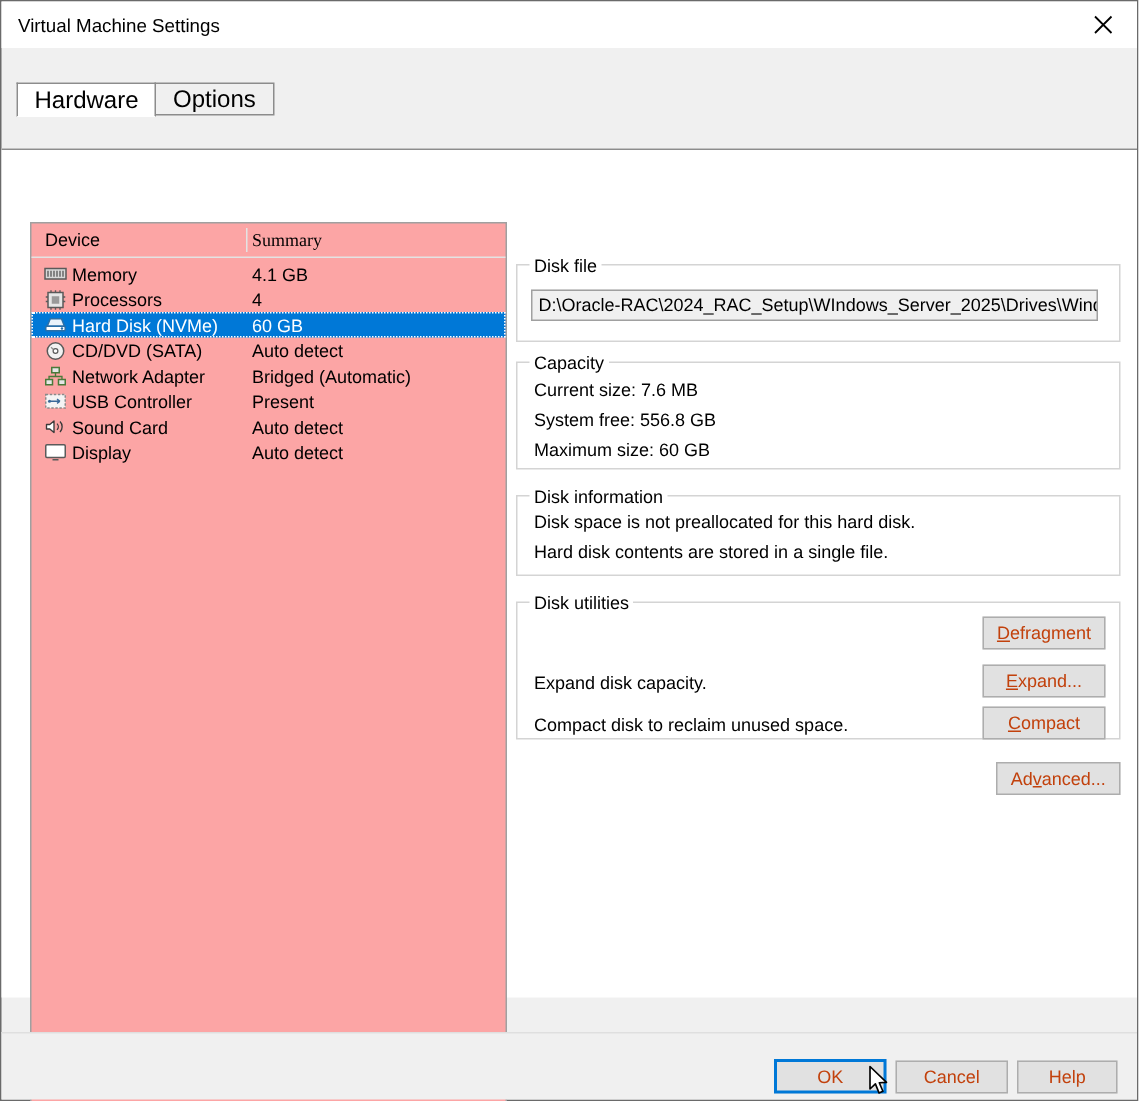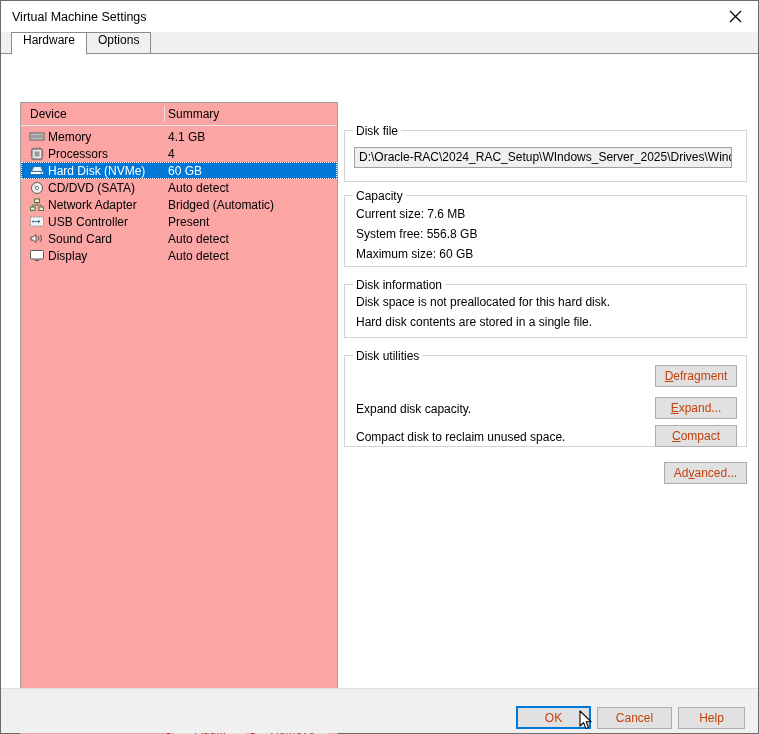--- a/index.html
+++ b/index.html
@@ -10,21 +10,21 @@
     font-size:12px;
     color:#000000;
     overflow:hidden;
     position:relative;
   }
   .window {
     position:absolute; left:0; top:0; width:759px; height:734px;
     box-sizing:border-box;
     border:1px solid #6a6a6a;
     background:#f0f0f0;
-    display:flex; flex-direction:column;
+    display:flex; flex-direction:column;gap:23px;
   }
   
   .titlebar {
     height:31px; background:#ffffff;
     display:flex; align-items:center;
     flex:0 0 auto;
     position:relative;
   }
   .title-text {
     margin-left:11px; font-size:12.5px; color:#000;
@@ -37,22 +37,22 @@
   .close-btn svg { display:block; }
   
   .tabstrip {
     position:relative; height:22px; margin-left:10px;
     display:flex; align-items:flex-end;
     flex:0 0 auto;
   }
   .tab {
     box-sizing:border-box;
     height:22px; padding:0 11px;
-    display:flex; align-items:flex-start;
-    font-size:12px;
+    display:flex; align-items:flex-end;
+    font-size:16px;
     border:1px solid #8c8c8c;
     background:#f0f0f0;
     margin-right:-1px;
     position:relative;
   }
   .tab.active {
     background:#ffffff;
     border-bottom:1px solid #ffffff;
     z-index:3;
     height:23px;
@@ -78,21 +78,21 @@
     box-sizing:border-box;
     border:1px solid #a0a0a0;
     background:#fca5a5;
   }
   .dl-header {
     height:22px; display:flex; align-items:center;
     border-bottom:1px solid #e3e3e3;
     position:relative;
   }
   .dl-header .col-device { padding-left:9px; width:143px; box-sizing:border-box; }
-  .dl-header .col-summary { padding-left:4px; }
+  .dl-header .col-summary { padding-left:4px;font-family:Liberation Serif, serif; }
   .dl-header:after {
     content:""; position:absolute; left:143px; top:3px; bottom:3px;
     width:1px; background:#e3e3e3;
   }
   .dl-rows { padding-top:2px; }
   .dl-row {
     height:17px; display:flex; align-items:center;
     position:relative;
     box-sizing:border-box;
   }

